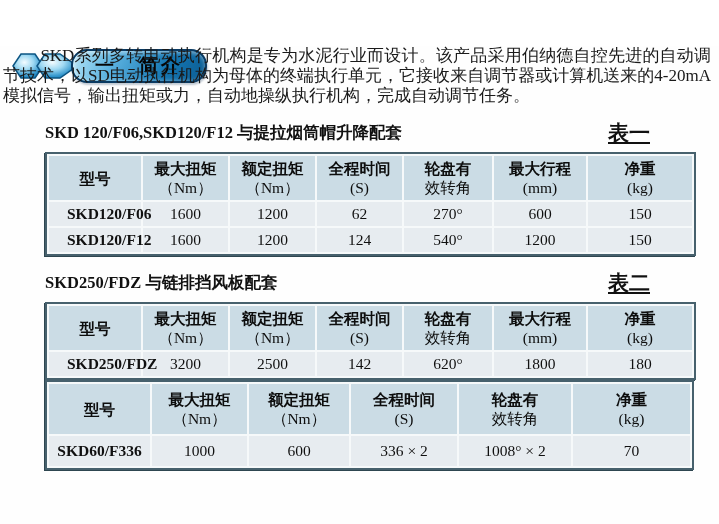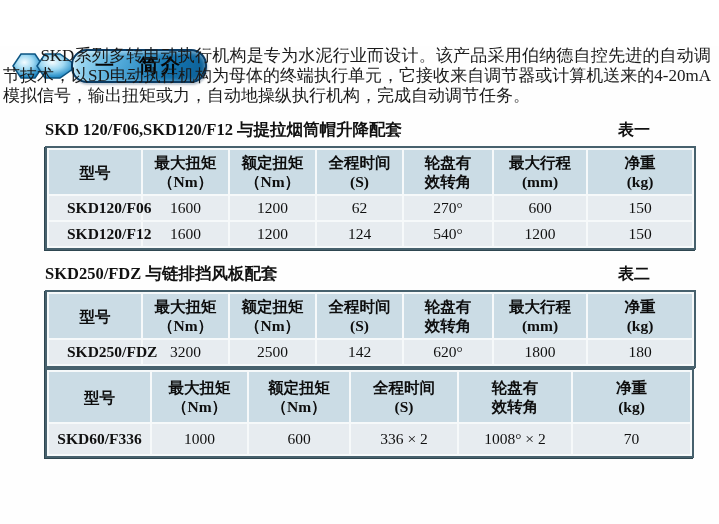--- a/index.html
+++ b/index.html
@@ -35,21 +35,21 @@
     color:#1a1a1a;
   }
 
   
   .section{margin:0 43px 0 45px;}
   .title-row{
     display:flex;justify-content:space-between;align-items:center;
     margin:13px 0 5px 0;
   }
   .tbl-title{font-weight:bold;font-size:16.5px;color:#111;}
-  .tbl-tag{font-weight:bold;font-size:16px;color:#111;margin-right:26px;}
+  .tbl-tag{font-weight:bold;font-size:21px;color:#111;margin-right:26px;text-decoration:underline;}
 
   table.spec-table{
     width:631px;table-layout:fixed;
     border-collapse:separate;border-spacing:2px;
     background:#f6f9fa;
     border:2px solid #47616d;
     box-shadow:-1px 1px 0 #2e4650;
   }
   table.spec-table th{
     background:#cbdce5;
@@ -57,21 +57,21 @@
     padding:3px 1px;line-height:19px;text-align:center;vertical-align:middle;
   }
   table.spec-table td{
     background:#e7ecf0;
     font-size:15.5px;color:#101010;
     padding:3px 18px;text-align:center;vertical-align:middle;
   }
   table.spec-table td.model{font-weight:bold;}
   table.spec-table.tall th{padding:6px 1px;}
   table.spec-table.tall td{padding:6px 1px;}
-  .h2{font-weight:bold;}
+  .h2{font-weight:normal;}
 </style>
 </head>
 <body>
 
 <div class="page">
 
   <div class="logo-row">
     <svg class="hex-svg" width="68" height="34" viewBox="0 0 68 34" aria-hidden="true">
       <defs>
         <radialGradient id="hexg" cx="38%" cy="35%" r="75%">

